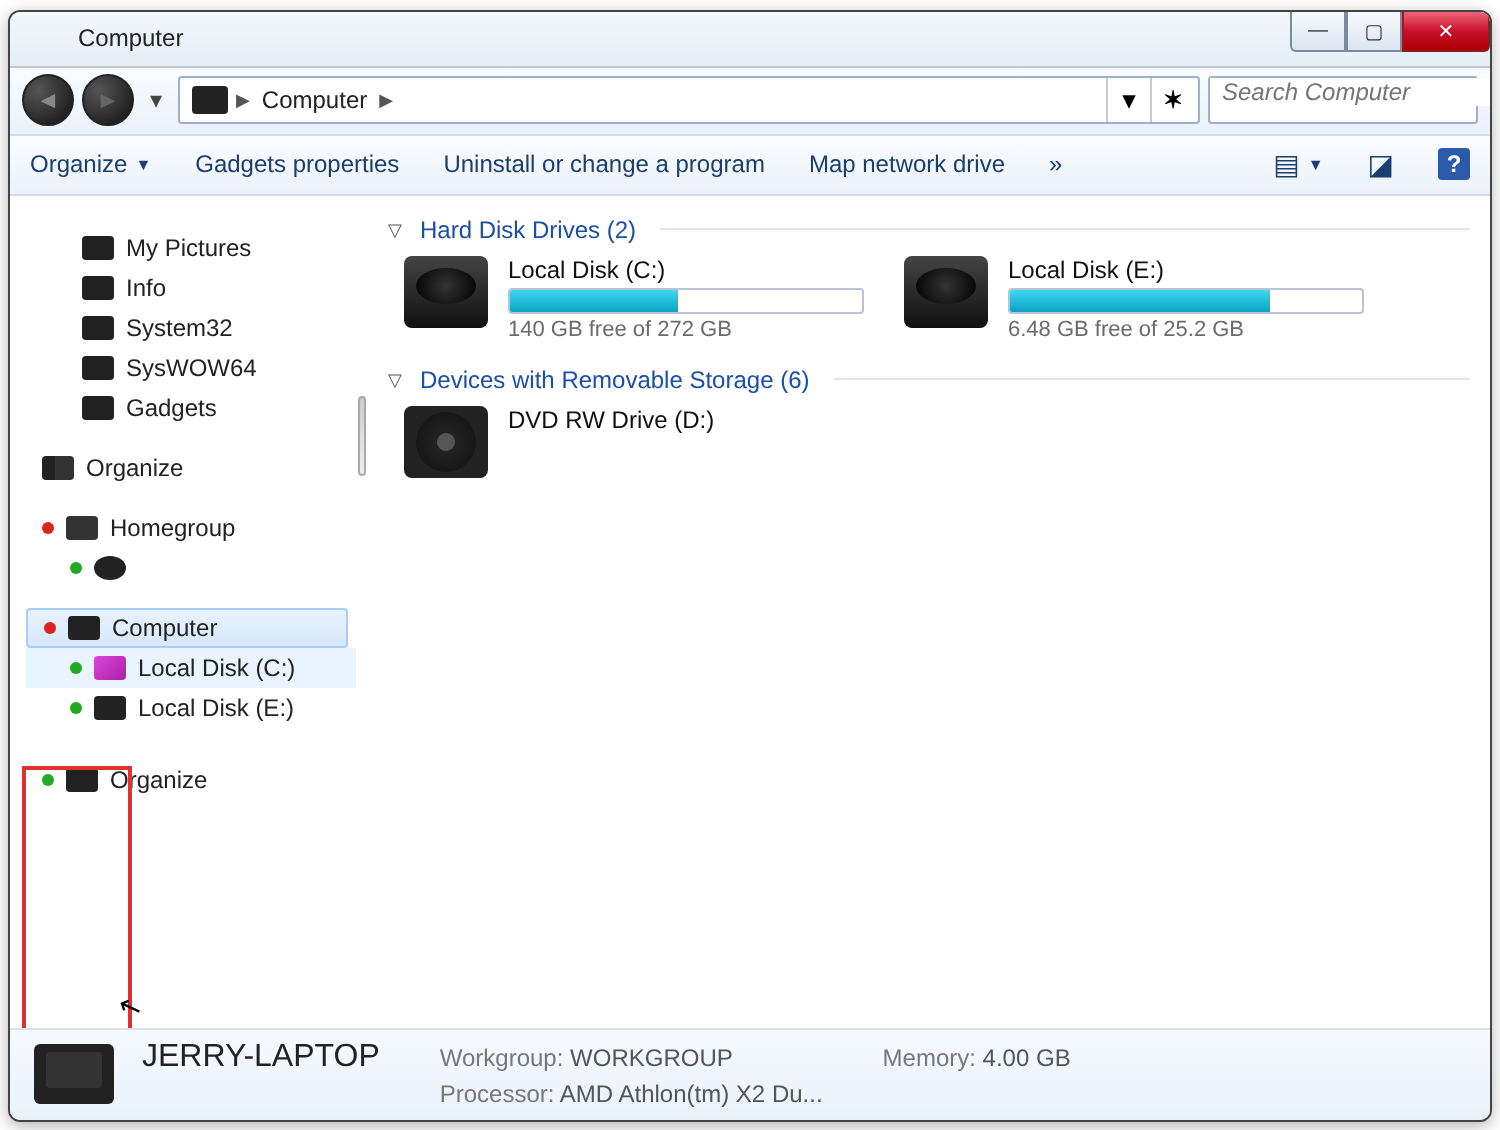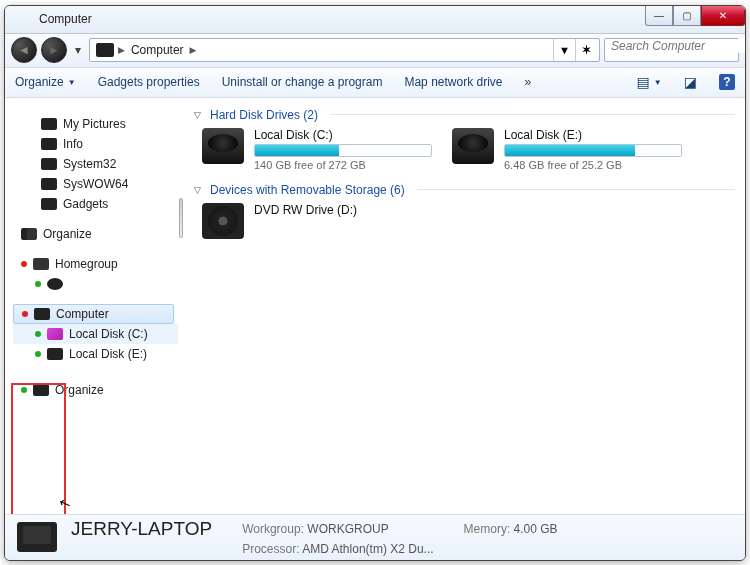--- a/index.html
+++ b/index.html
@@ -54,21 +54,21 @@
 .drv-icon.dvd::after{background:radial-gradient(circle,#555 20%,#222 22%,#111);top:3px;left:6px;width:30px;height:30px}
 .drv-body{flex:1;display:flex;flex-direction:column;gap:2px}
 .drv-name{color:#111}
 .bar{height:13px;border:1px solid #b8c4d4;background:#fff;border-radius:2px;overflow:hidden}
 .fill{height:100%;background:linear-gradient(#3fd6ef,#0aa4c4)}
 .drv-sub{color:#6a6a6a;font-size:11px}
 .status{height:46px;border-top:1px solid #d7e0ec;background:linear-gradient(#f6faff,#e9f2fb);display:flex;align-items:center;padding:0 12px;gap:14px}
 .status-icon{width:40px;height:30px;background:#222;border-radius:3px;position:relative}
 .status-icon::after{content:"";position:absolute;left:6px;top:4px;width:28px;height:18px;background:#333;border-radius:2px}
 .status-grid{display:grid;grid-template-columns:auto auto auto;column-gap:30px;row-gap:2px;font-size:11px;color:#555;align-items:center}
-.status-name{font-size:19px;color:#222}
+.status-name{font-size:16px;color:#222}
 .lbl{color:#777}
 .cursor{position:absolute;left:54px;top:397px;font-size:14px;color:#000;pointer-events:none;transform:rotate(-20deg)}
 </style>
 </head>
 <body>
 
 <div class="window">
 
   <div class="titlebar">
     <span class="title-text">Computer</span>

